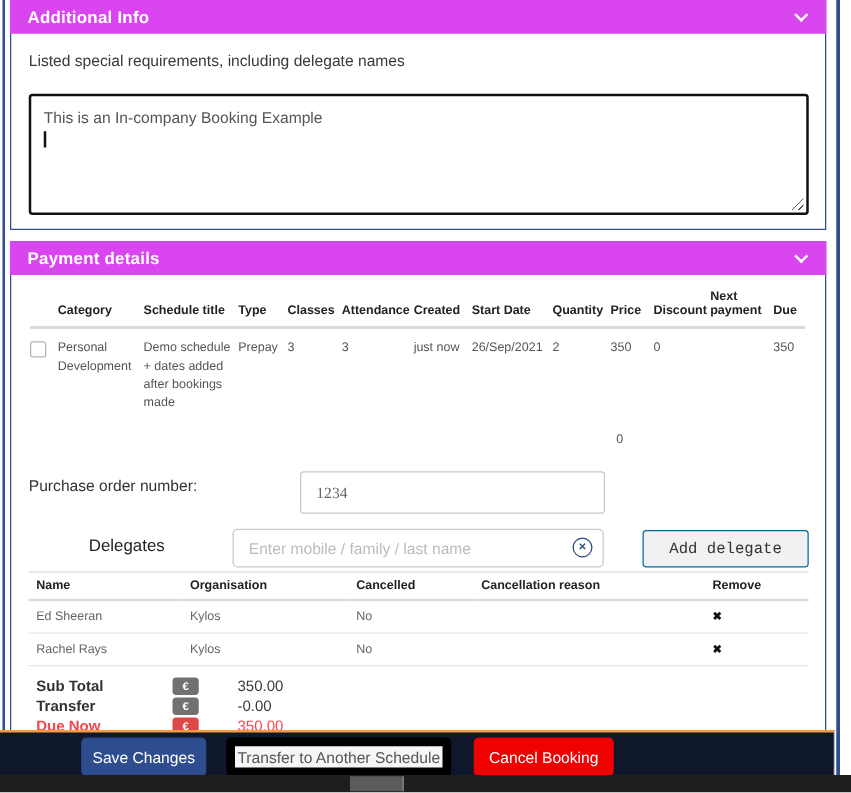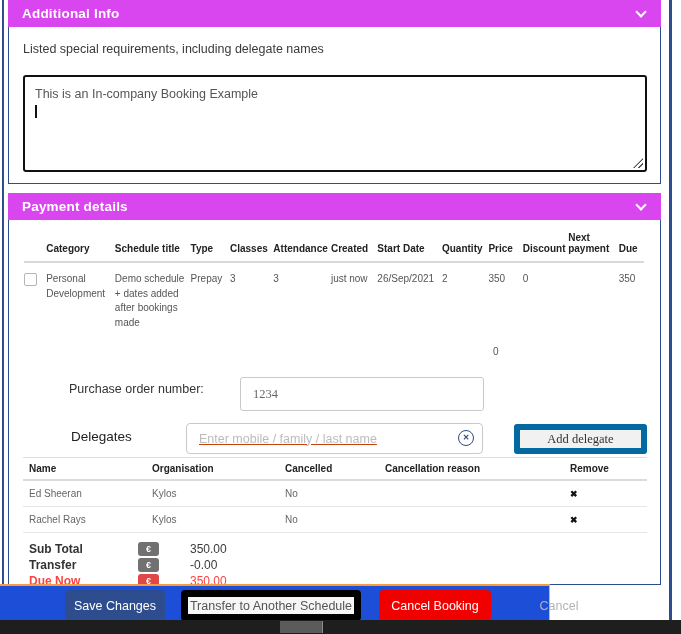--- a/index.html
+++ b/index.html
@@ -43,61 +43,61 @@
                table-layout: fixed; width: 620px; font-size: 10px; }
   .pay-table th { text-align: left; vertical-align: bottom; font-weight: bold; color: #222;
                   padding: 0 6px 7px 0; border-bottom: 2px solid #d9d9d9; }
   .pay-table td { text-align: left; vertical-align: top; color: #555;
                   padding: 9px 6px 0 0; line-height: 1.45; }
   .nowrap { white-space: nowrap; }
   .cb { width: 13px; height: 13px; border: 1px solid #b5b5b5; border-radius: 2px;
         background: #fff; display: inline-block; margin-top: 1px; cursor: pointer; }
   .stray-zero { position: absolute; left: 484px; top: 152px; font-size: 10px; color: #555; }
 
-  .po-label { position: absolute; left: 14px; top: 188px; font-size: 12.5px; color: #333; margin-left: 46px; }
+  .po-label { position: absolute; left: 14px; top: 188px; font-size: 12.5px; color: #333; }
   .po-input { position: absolute; left: 231px; top: 183px; width: 244px; height: 31px;
               border: 1px solid #c9c9c9; border-radius: 3px; font-size: 12.5px; color: #666;
               padding: 16px 12px; font-family: Liberation Serif, serif; }
 
   .delegates-label { position: absolute; left: 14px; top: 235px; font-size: 13.5px; color: #222; margin-left: 48px; }
   .search-wrap { position: absolute; left: 177px; top: 229px; width: 297px; height: 31px; }
   .search-input { width: 100%; height: 100%; border: 1px solid #c9c9c9; border-radius: 4px;
-                  font-size: 12.5px; color: #c2410c; padding: 0 34px 0 12px;
-                  font-family: "Liberation Sans", sans-serif; text-decoration: underline; }
+                  font-size: 12.5px; color: #15803d; padding: 0 34px 0 12px;
+                  font-family: "Liberation Sans", sans-serif; }
   .search-input::placeholder { color: #bcbcbc; }
   .clear-icon { position: absolute; right: 9px; top: 7px; width: 16px; height: 16px;
                 border: 1.5px solid #2d4a85; border-radius: 50%; color: #2d4a85;
                 font-size: 8px; font-weight: bold; line-height: 13px; text-align: center;
                 cursor: pointer; }
   .add-delegate { position: absolute; left: 505px; top: 230px; width: 133px; height: 30px;
-                  background: #f1f1f1; border: 6px solid #0369a1; border-radius: 3px;
+                  background: #f1f1f1; border: 1px solid #0369a1; border-radius: 3px;
                   font-size: 12.5px; color: #333; cursor: pointer;
-                  font-family: Liberation Serif, serif; }
+                  font-family: Liberation Mono, monospace; }
 
   .dtable { position: absolute; left: 14px; top: 263px; border-collapse: collapse;
             table-layout: fixed; width: 624px; font-size: 10px; }
   .dtable th { text-align: left; font-weight: bold; color: #222; padding: 5px 0 5px 6px;
                border-top: 1px solid #dcdcdc; border-bottom: 2px solid #dcdcdc; }
   .dtable td { text-align: left; color: #666; padding: 7px 0 7px 6px;
                border-bottom: 1px solid #e6e6e6; }
   .remove-x { font-size: 9px; color: #111; cursor: pointer; font-weight: bold; }
 
   .totals { position: absolute; left: 20px; top: 347px; }
   .t-row { display: flex; align-items: center; height: 16px; }
   .t-label { width: 109px; font-size: 12px; font-weight: bold; color: #333; }
   .badge { width: 21px; height: 14px; border-radius: 3px; background: #717171; color: #fff;
            font-size: 9px; font-weight: bold; line-height: 14px; text-align: center;
            margin-right: 7px; }
   .t-amount { font-size: 12px; font-weight: normal; color: #3a3a3a; margin-left: 24px; }
   .t-row.due .t-label, .t-row.due .t-amount { color: #fb4444; }
   .t-row.due .badge { background: #e04848; }
 
   
-  .footer { position: absolute; left: 0; top: 584px; width: 550px; height: 36px;
-            background: #1d4ed8; border-top: 2px solid #f79b3e;
+  .footer { position: absolute; left: 0; top: 584px; width: 668px; height: 36px;
+            background: #0f172a; border-top: 2px solid #f79b3e;
             border-right: 1px solid #b6bcc9; z-index: 5; text-decoration: underline; }
   .footer button { position: absolute; top: 4px; height: 31px; border-radius: 4px;
                    font-size: 12.5px; cursor: pointer;
                    font-family: "Liberation Sans", sans-serif; }
   .btn-save { left: 65px; width: 100px; background: #2e4d8e; color: #fff; border: 1px solid #2e4d8e; }
   .btn-transfer { left: 181px; width: 180px; background: #f6f6f6; color: #555; border: 7px solid #000000; }
   .btn-cancel-booking { left: 379px; width: 112px; background: #f10000; color: #fff; border: 1px solid #f10000; }
   .btn-cancel { left: 508px; width: 102px; background: transparent; color: #b3b3b3; border: none; }
 
   .bottom-bar { position: absolute; left: 0; top: 620px; width: 681px; height: 14px;
@@ -245,18 +245,17 @@
       <span class="badge">€</span>
       <span class="t-amount">350.00</span>
     </div>
   </div>
 </section>
 
 <div class="footer">
   <button class="btn-save">Save Changes</button>
   <button class="btn-transfer">Transfer to Another Schedule</button>
   <button class="btn-cancel-booking">Cancel Booking</button>
-  <button class="btn-cancel">Cancel</button>
 </div>
 
 <div class="bottom-bar">
   <div class="scroll-thumb"></div>
 </div>
 
 </body></html>

